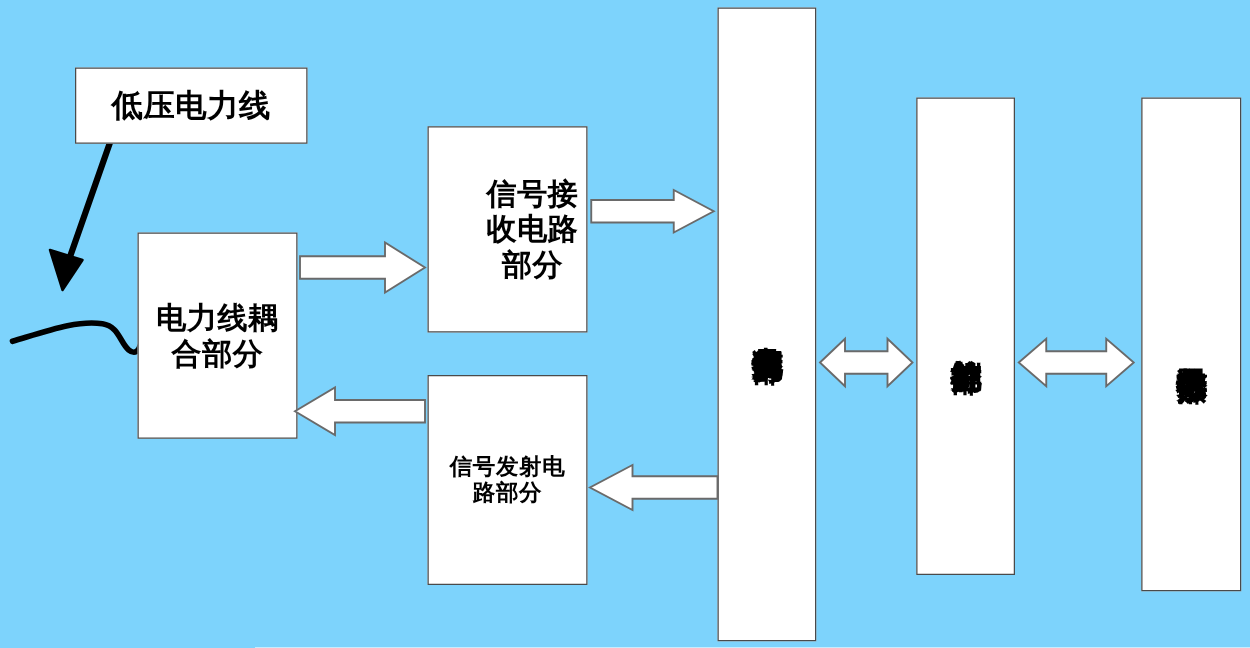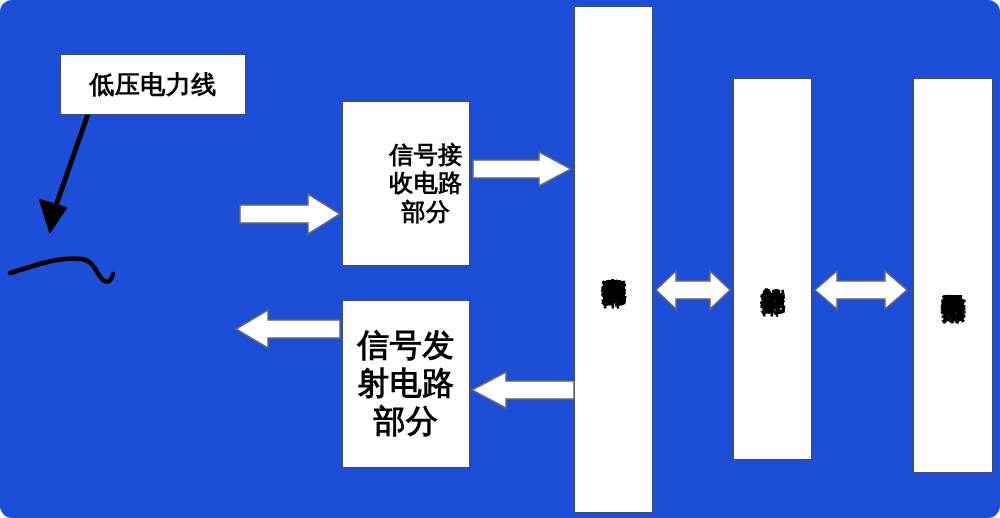--- a/index.html
+++ b/index.html
@@ -5,24 +5,23 @@
 <style>
   html, body {
     margin: 0;
     padding: 0;
     background: #ffffff;
   }
   #canvas {
     position: relative;
     width: 1000px;
     height: 518px;
-    background: #1d4ed8;
+    background: #7dd3fc;
     overflow: hidden;
     font-family: "DejaVu Sans", "Liberation Sans", sans-serif;
-    border-radius: 12px;
   }
 
   
   .box {
     position: absolute;
     box-sizing: border-box;
     background: #ffffff;
     border: 1.6px solid #4a4a4a;
     display: flex;
     align-items: center;
@@ -61,21 +60,21 @@
   #box-coupling .label { font-size: 24px; width: 104px; }
 
   #box-receive {
     left: 342px; top: 101px; width: 128px; height: 165px; padding-left: 40px;
   }
   #box-receive .label { font-size: 24px; width: 104px; }
 
   #box-transmit {
     left: 342px; top: 300px; width: 128px; height: 168px;
   }
-  #box-transmit .label { font-size: 32px; width: 104px; }
+  #box-transmit .label { font-size: 18px; width: 104px; }
 
   #box-modem {
     left: 574px; top: 6px; width: 79px; height: 507px;
   }
   #box-modem .label { font-size: 25px; }
 
   #box-mcu {
     left: 733px; top: 78px; width: 79px; height: 382px;
   }
   #box-mcu .label { font-size: 25px; }
@@ -139,20 +138,23 @@
     <svg width="90" height="150" viewBox="0 0 90 150">
       <path d="M 68 4 L 33 104" stroke="#000000" stroke-width="5" fill="none" stroke-linecap="round"></path>
       <path d="M 30 122 L 20 90 L 46 98 Z" fill="#000000" stroke="#000000" stroke-width="2" stroke-linejoin="round"></path>
     </svg>
   </div>
 
   <div class="box" id="box-lv-powerline">
     <span class="label h-label">低压电力线</span>
   </div>
 
+  <div class="box" id="box-coupling">
+    <span class="label h-label">电力线耦合部分</span>
+  </div>
 
   <div class="box" id="box-receive">
     <span class="label h-label">信号接收电路部分</span>
   </div>
 
   <div class="box" id="box-transmit">
     <span class="label h-label">信号发射电路部分</span>
   </div>
 
   <div class="box" id="box-modem">

